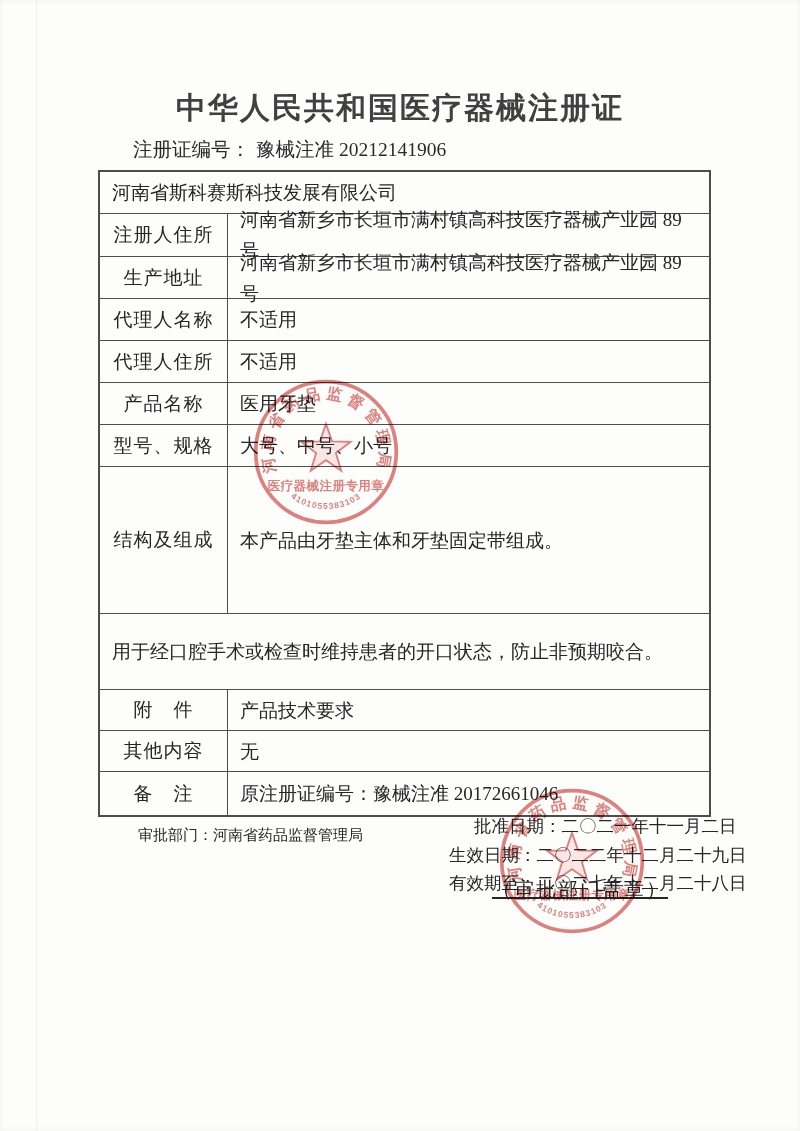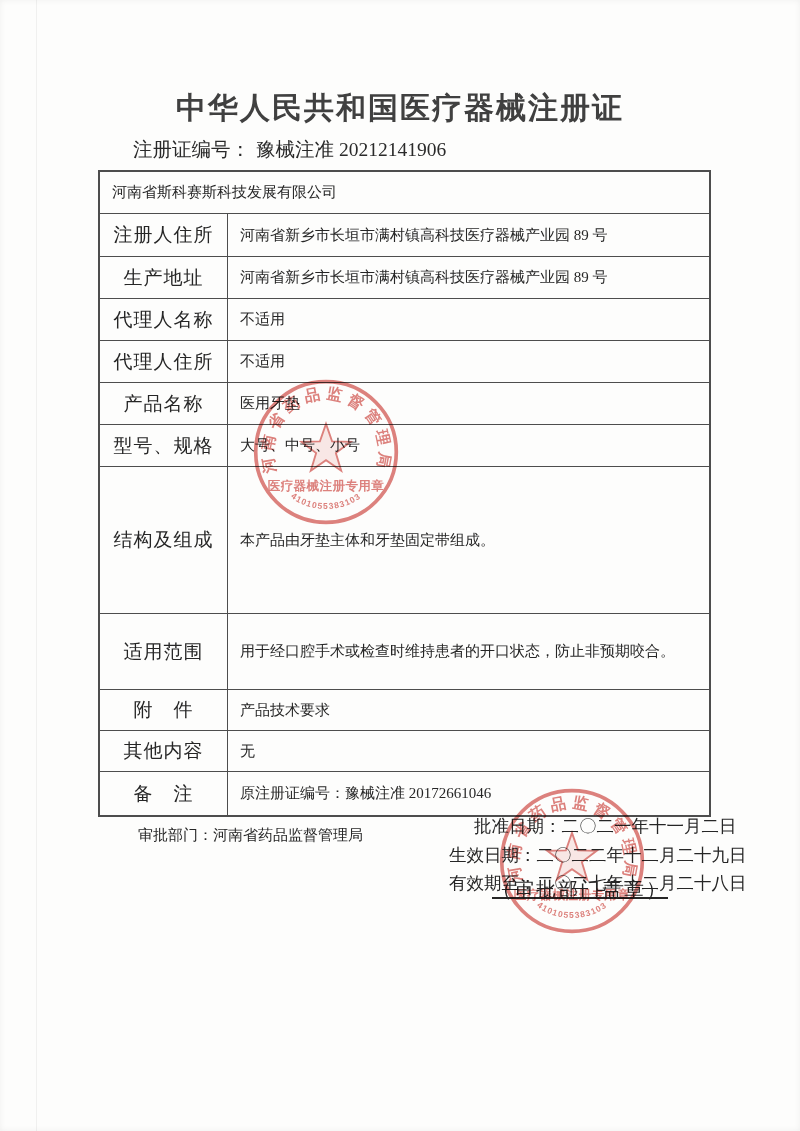--- a/index.html
+++ b/index.html
@@ -31,21 +31,21 @@
   .t-row { display:flex; border-bottom:1.5px solid #4d4d4d; }
   .t-row:last-child { border-bottom:none; }
   .t-label {
     width:128px; flex:0 0 128px;
     display:flex; align-items:center; justify-content:center;
     border-right:1.5px solid #4d4d4d;
     font-size:19px; text-align:center; letter-spacing:1px;
   }
   .t-value {
     flex:1; display:flex; align-items:center;
-    padding:16px 12px; font-size:15px; line-height:31px;
+    padding:16px 12px; font-size:19px; line-height:31px;
   }
   .rh-a { height:42px; } .rh-b { height:43px; }
   .rh-big { height:147px; } .rh-mid { height:76px; } .rh-sm { height:41px;justify-content:flex-end; }
   .footer-dept {
     position:absolute; left:138px; top:826px; font-size:15px;
   }
   .footer-dates {
     position:absolute; left:449px; top:812px;
     font-size:17.5px; line-height:28.5px; white-space:nowrap;
   }
@@ -110,21 +110,20 @@
     </div>
     <div class="t-row rh-a">
       <div class="t-label">型号、规格</div>
       <div class="t-value">大号、中号、小号</div>
     </div>
     <div class="t-row rh-big">
       <div class="t-label">结构及组成</div>
       <div class="t-value">本产品由牙垫主体和牙垫固定带组成。</div>
     </div>
     <div class="t-row rh-mid">
-      <div class="t-label">适用范围</div>
       <div class="t-value">用于经口腔手术或检查时维持患者的开口状态，防止非预期咬合。</div>
     </div>
     <div class="t-row rh-sm">
       <div class="t-label">附　件</div>
       <div class="t-value">产品技术要求</div>
     </div>
     <div class="t-row rh-sm">
       <div class="t-label">其他内容</div>
       <div class="t-value">无</div>
     </div>

